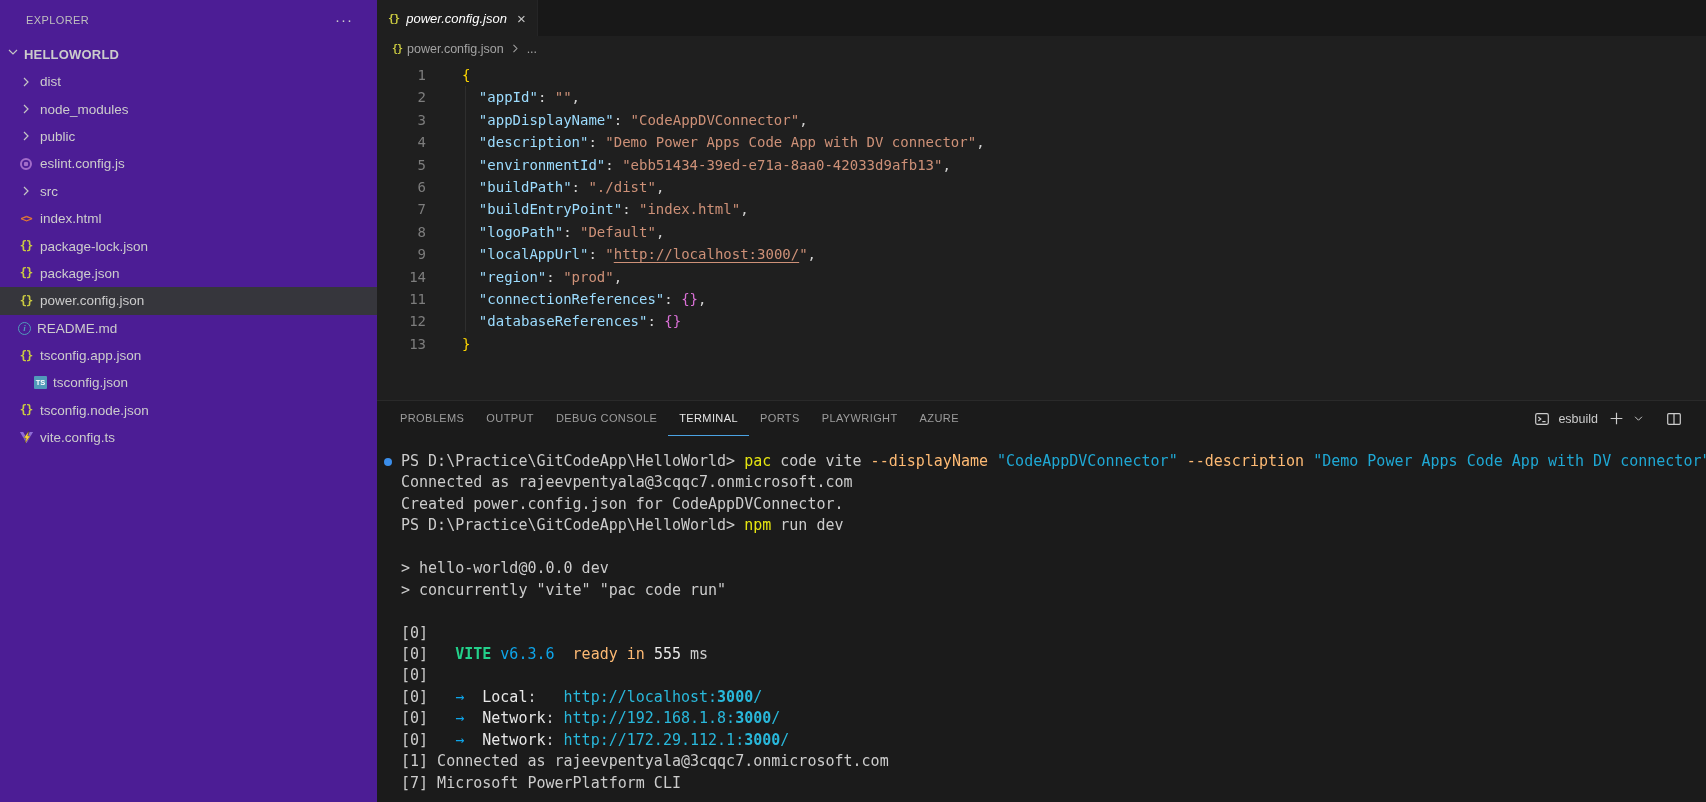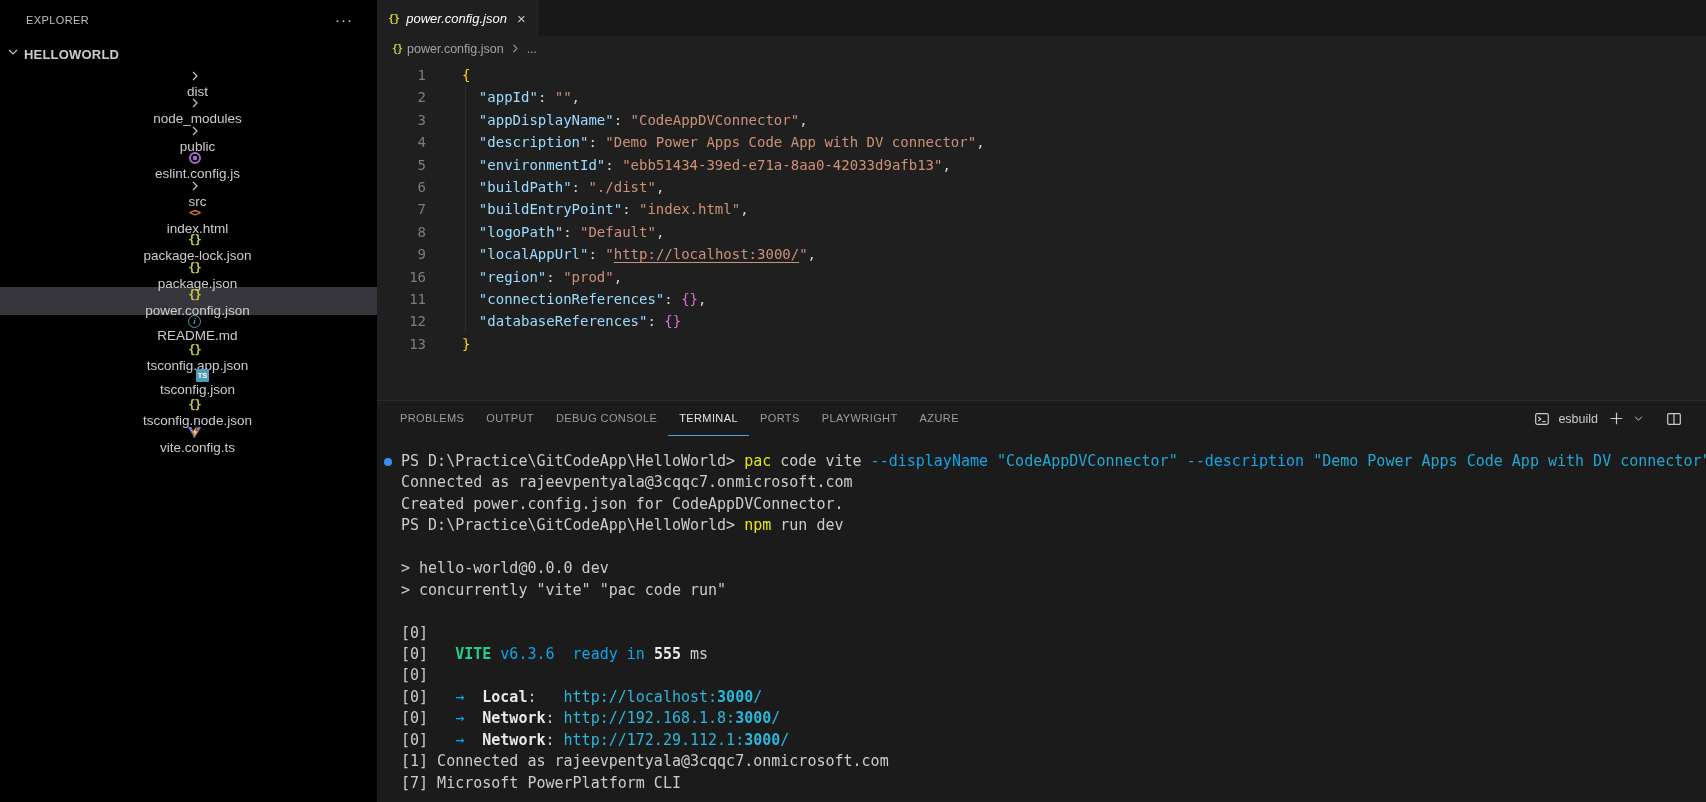--- a/index.html
+++ b/index.html
@@ -5,29 +5,29 @@
   * { margin:0; padding:0; box-sizing:border-box; }
   html,body { background:#101010; }
   .app {
     position:relative; width:1706px; height:802px; overflow:hidden;
     background:#1f1f1f; font-family:"Liberation Sans", sans-serif;
     color:#cccccc; -webkit-font-smoothing:antialiased;
   }
   
   .sidebar {
     position:absolute; left:0; top:0; width:377px; height:802px;
-    background:#000000; overflow:hidden; z-index:2;
+    background:#4c1d95; overflow:hidden; z-index:2;
   }
   .sb-header { height:40px; display:flex; align-items:center; padding:0 24px 0 26px; }
   .sb-title { font-size:11px; letter-spacing:0.4px; color:#bfbfbf; }
   .sb-more { margin-left:auto; font-size:15px; color:#cccccc; letter-spacing:1px; cursor:pointer; line-height:10px; }
   .sb-root { height:28px; display:flex; align-items:center; padding-left:5px; gap:3px; }
   .sb-root-label { font-size:13px; font-weight:bold; color:#cccccc; letter-spacing:0.2px; }
   .sb-items { }
-  .sb-item { height:27.4px; display:flex; align-items:center; padding-left:18px; cursor:pointer;flex-direction:column; }
+  .sb-item { height:27.4px; display:flex; align-items:center; padding-left:18px; cursor:pointer; }
   .sb-item.selected { background:#36363c; }
   .sb-item .tw { width:16px; height:16px; display:inline-flex; align-items:center; justify-content:center; margin-right:6px; flex:none; }
   .sb-label { font-size:13.5px; color:#cccccc; white-space:nowrap; }
   .ic { width:16px; height:16px; display:inline-flex; align-items:center; justify-content:center; margin-right:6px; flex:none; }
   .ic-json  { font-family:"DejaVu Sans Mono", monospace; font-weight:bold; font-size:12px; color:#cbcb41; letter-spacing:-1px; }
   .ic-html  { font-family:"DejaVu Sans Mono", monospace; font-weight:bold; font-size:11px; color:#e37933; letter-spacing:-1px; }
   .ic-eslint{ width:12px; height:12px; border-radius:50%; border:2.5px solid #a26cc9;
               background:radial-gradient(circle, #a26cc9 0 2px, transparent 2.6px); }
   .ic-info  { width:13px; height:13px; border:1.4px solid #519aba; border-radius:50%;
               color:#519aba; font-size:9px; font-style:italic; font-family:"Liberation Serif", serif; font-weight:bold; }
@@ -73,23 +73,23 @@
   .pa-gap { width:6px; }
   
   .terminal { flex:1; overflow:hidden; padding-top:15px; }
   .term-line {
     position:relative; padding-left:24px; white-space:pre; overflow:hidden;
     font-family:"DejaVu Sans Mono","Liberation Mono",monospace; font-size:15px;
     height:21.45px; line-height:21.45px; color:#cccccc;
   }
   .bullet { position:absolute; left:7px; top:7px; width:8px; height:8px; border-radius:50%; background:#3b8eea; }
   .t-w  { color:#cccccc; }
-  .t-wb { color:#e8e8e8; font-weight:bold; }
+  .t-wb { color:#e8e8e8; font-weight:normal; }
   .t-y  { color:#e5e510; }
-  .t-d  { color:#0ea5e9; }
+  .t-d  { color:#fdba74; }
   .t-c  { color:#1fa8d4; }
   .t-g  { color:#0ea5e9; }
   .t-gb { color:#23d18b; font-weight:bold; }
   .t-u  { color:#29b8db; cursor:pointer; }
   .t-ub { color:#29b8db; font-weight:bold; cursor:pointer; }
 </style>
 </head>
 <body>
 
 <div class="app">
@@ -244,21 +244,21 @@
           </div>
           <div class="code-line">
             <span class="ln">8</span>
             <span class="code"><span class="tok-p">  </span><span class="tok-key">"logoPath"</span><span class="tok-p">: </span><span class="tok-str">"Default"</span><span class="tok-p">,</span></span>
           </div>
           <div class="code-line">
             <span class="ln">9</span>
             <span class="code"><span class="tok-p">  </span><span class="tok-key">"localAppUrl"</span><span class="tok-p">: </span><span class="tok-str">"</span><span class="tok-strlink">http://localhost:3000/</span><span class="tok-str">"</span><span class="tok-p">,</span></span>
           </div>
           <div class="code-line">
-            <span class="ln">16</span>
+            <span class="ln">14</span>
             <span class="code"><span class="tok-p">  </span><span class="tok-key">"region"</span><span class="tok-p">: </span><span class="tok-str">"prod"</span><span class="tok-p">,</span></span>
           </div>
           <div class="code-line">
             <span class="ln">11</span>
             <span class="code"><span class="tok-p">  </span><span class="tok-key">"connectionReferences"</span><span class="tok-p">: </span><span class="tok-b2">{}</span><span class="tok-p">,</span></span>
           </div>
           <div class="code-line">
             <span class="ln">12</span>
             <span class="code"><span class="tok-p">  </span><span class="tok-key">"databaseReferences"</span><span class="tok-p">: </span><span class="tok-b2">{}</span></span>
           </div>

